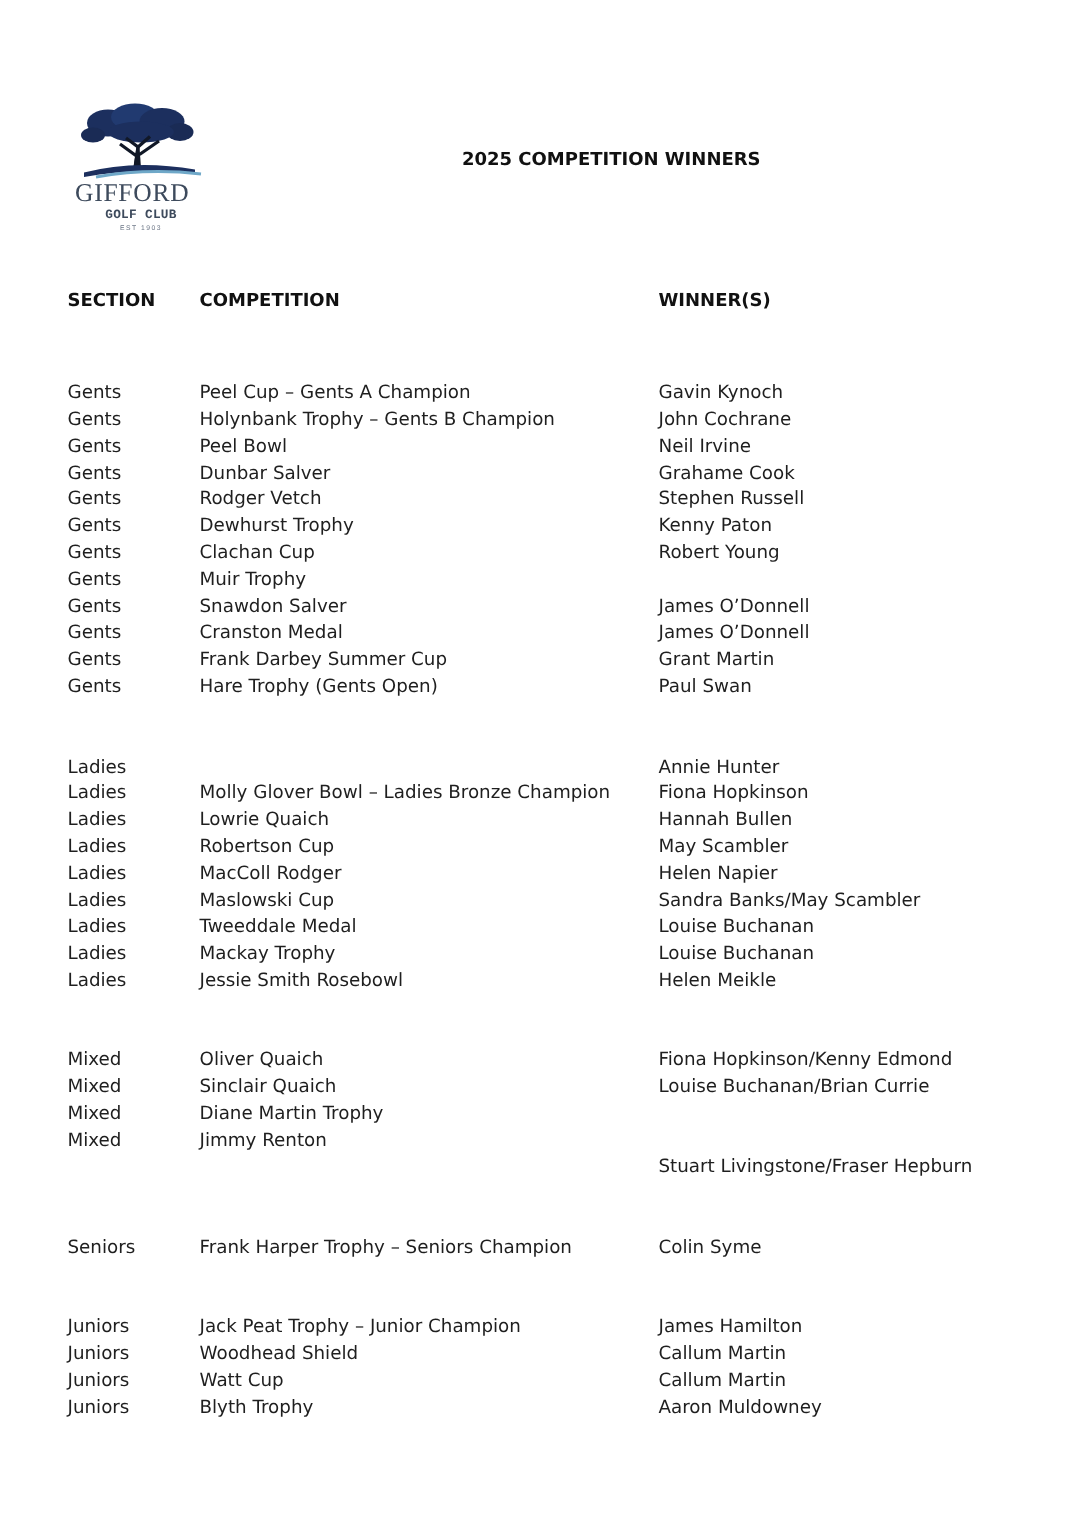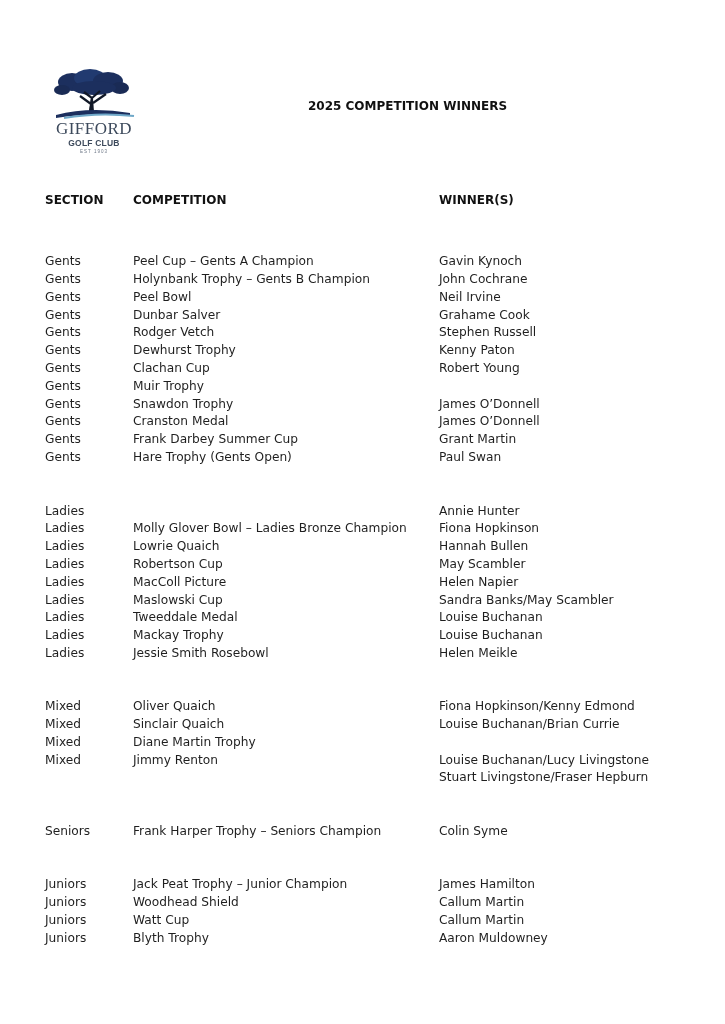--- a/index.html
+++ b/index.html
@@ -3,27 +3,27 @@
 <meta charset="utf-8">
 <style>
   html, body { margin: 0; padding: 0; background: #ffffff; }
   body {
     width: 725px; height: 1024px; position: relative; overflow: hidden;
     font-family: "DejaVu Sans", sans-serif; color: #1a1a1a;
   }
   .logo { position: absolute; left: 50px; top: 68px; width: 88px; height: 92px; }
   .logo svg { display: block; }
   .logo-name {
-    position: absolute; left: 0; top: 52px; width: 88px; text-align: center;
+    position: absolute; left: 0; top: 52px; width: 88px; text-align: left;
     font-family: "Liberation Serif", serif; font-size: 17px; letter-spacing: 0.5px;
     color: #3d4a5c; line-height: 17px;
   }
   .logo-sub {
     position: absolute; left: 0; top: 70px; width: 88px; text-align: center;
-    font-family: Liberation Sans, sans-serif; font-size: 8.5px; font-weight: bold;
+    font-family: Liberation Mono, monospace; font-size: 8.5px; font-weight: bold;
     color: #3d4a5c; line-height: 10px; letter-spacing: 0.2px;
   }
   .logo-est {
     position: absolute; left: 0; top: 81px; width: 88px; text-align: center;
     font-family: "Liberation Sans", sans-serif; font-size: 4.5px; color: #6b7585;
     line-height: 6px; letter-spacing: 1px;
   }
   .title {
     position: absolute; left: 0; width: 100%; top: 99px; text-align: center;
     font-family: "DejaVu Sans", sans-serif; font-weight: bold; font-size: 12px;
@@ -106,21 +106,21 @@
       <span class="c1">Gents</span>
       <span class="c2">Clachan Cup</span>
       <span class="c3">Robert Young</span>
     </div>
   <div class="row" style="top:353px">
       <span class="c1">Gents</span>
       <span class="c2">Muir Trophy</span>
     </div>
   <div class="row" style="top:371px">
       <span class="c1">Gents</span>
-      <span class="c2">Snawdon Trophy</span>
+      <span class="c2">Snawdon Salver</span>
       <span class="c3">James O’Donnell</span>
     </div>
   <div class="row" style="top:388px">
       <span class="c1">Gents</span>
       <span class="c2">Cranston Medal</span>
       <span class="c3">James O’Donnell</span>
     </div>
   <div class="row" style="top:406px">
       <span class="c1">Gents</span>
       <span class="c2">Frank Darbey Summer Cup</span>
@@ -146,21 +146,21 @@
       <span class="c2">Lowrie Quaich</span>
       <span class="c3">Hannah Bullen</span>
     </div>
   <div class="row" style="top:531px">
       <span class="c1">Ladies</span>
       <span class="c2">Robertson Cup</span>
       <span class="c3">May Scambler</span>
     </div>
   <div class="row" style="top:549px">
       <span class="c1">Ladies</span>
-      <span class="c2">MacColl Picture</span>
+      <span class="c2">MacColl Rodger</span>
       <span class="c3">Helen Napier</span>
     </div>
   <div class="row" style="top:567px">
       <span class="c1">Ladies</span>
       <span class="c2">Maslowski Cup</span>
       <span class="c3">Sandra Banks/May Scambler</span>
     </div>
   <div class="row" style="top:584px">
       <span class="c1">Ladies</span>
       <span class="c2">Tweeddale Medal</span>
@@ -187,21 +187,20 @@
       <span class="c2">Sinclair Quaich</span>
       <span class="c3">Louise Buchanan/Brian Currie</span>
     </div>
   <div class="row" style="top:709px">
       <span class="c1">Mixed</span>
       <span class="c2">Diane Martin Trophy</span>
     </div>
   <div class="row" style="top:727px">
       <span class="c1">Mixed</span>
       <span class="c2">Jimmy Renton</span>
-      <span class="c3">Louise Buchanan/Lucy Livingstone</span>
     </div>
   <div class="row" style="top:744px">
       <span class="c1"></span>
       <span class="c2"></span>
       <span class="c3">Stuart Livingstone/Fraser Hepburn</span>
     </div>
 
   <div class="row" style="top:798px">
       <span class="c1">Seniors</span>
       <span class="c2">Frank Harper Trophy – Seniors Champion</span>

